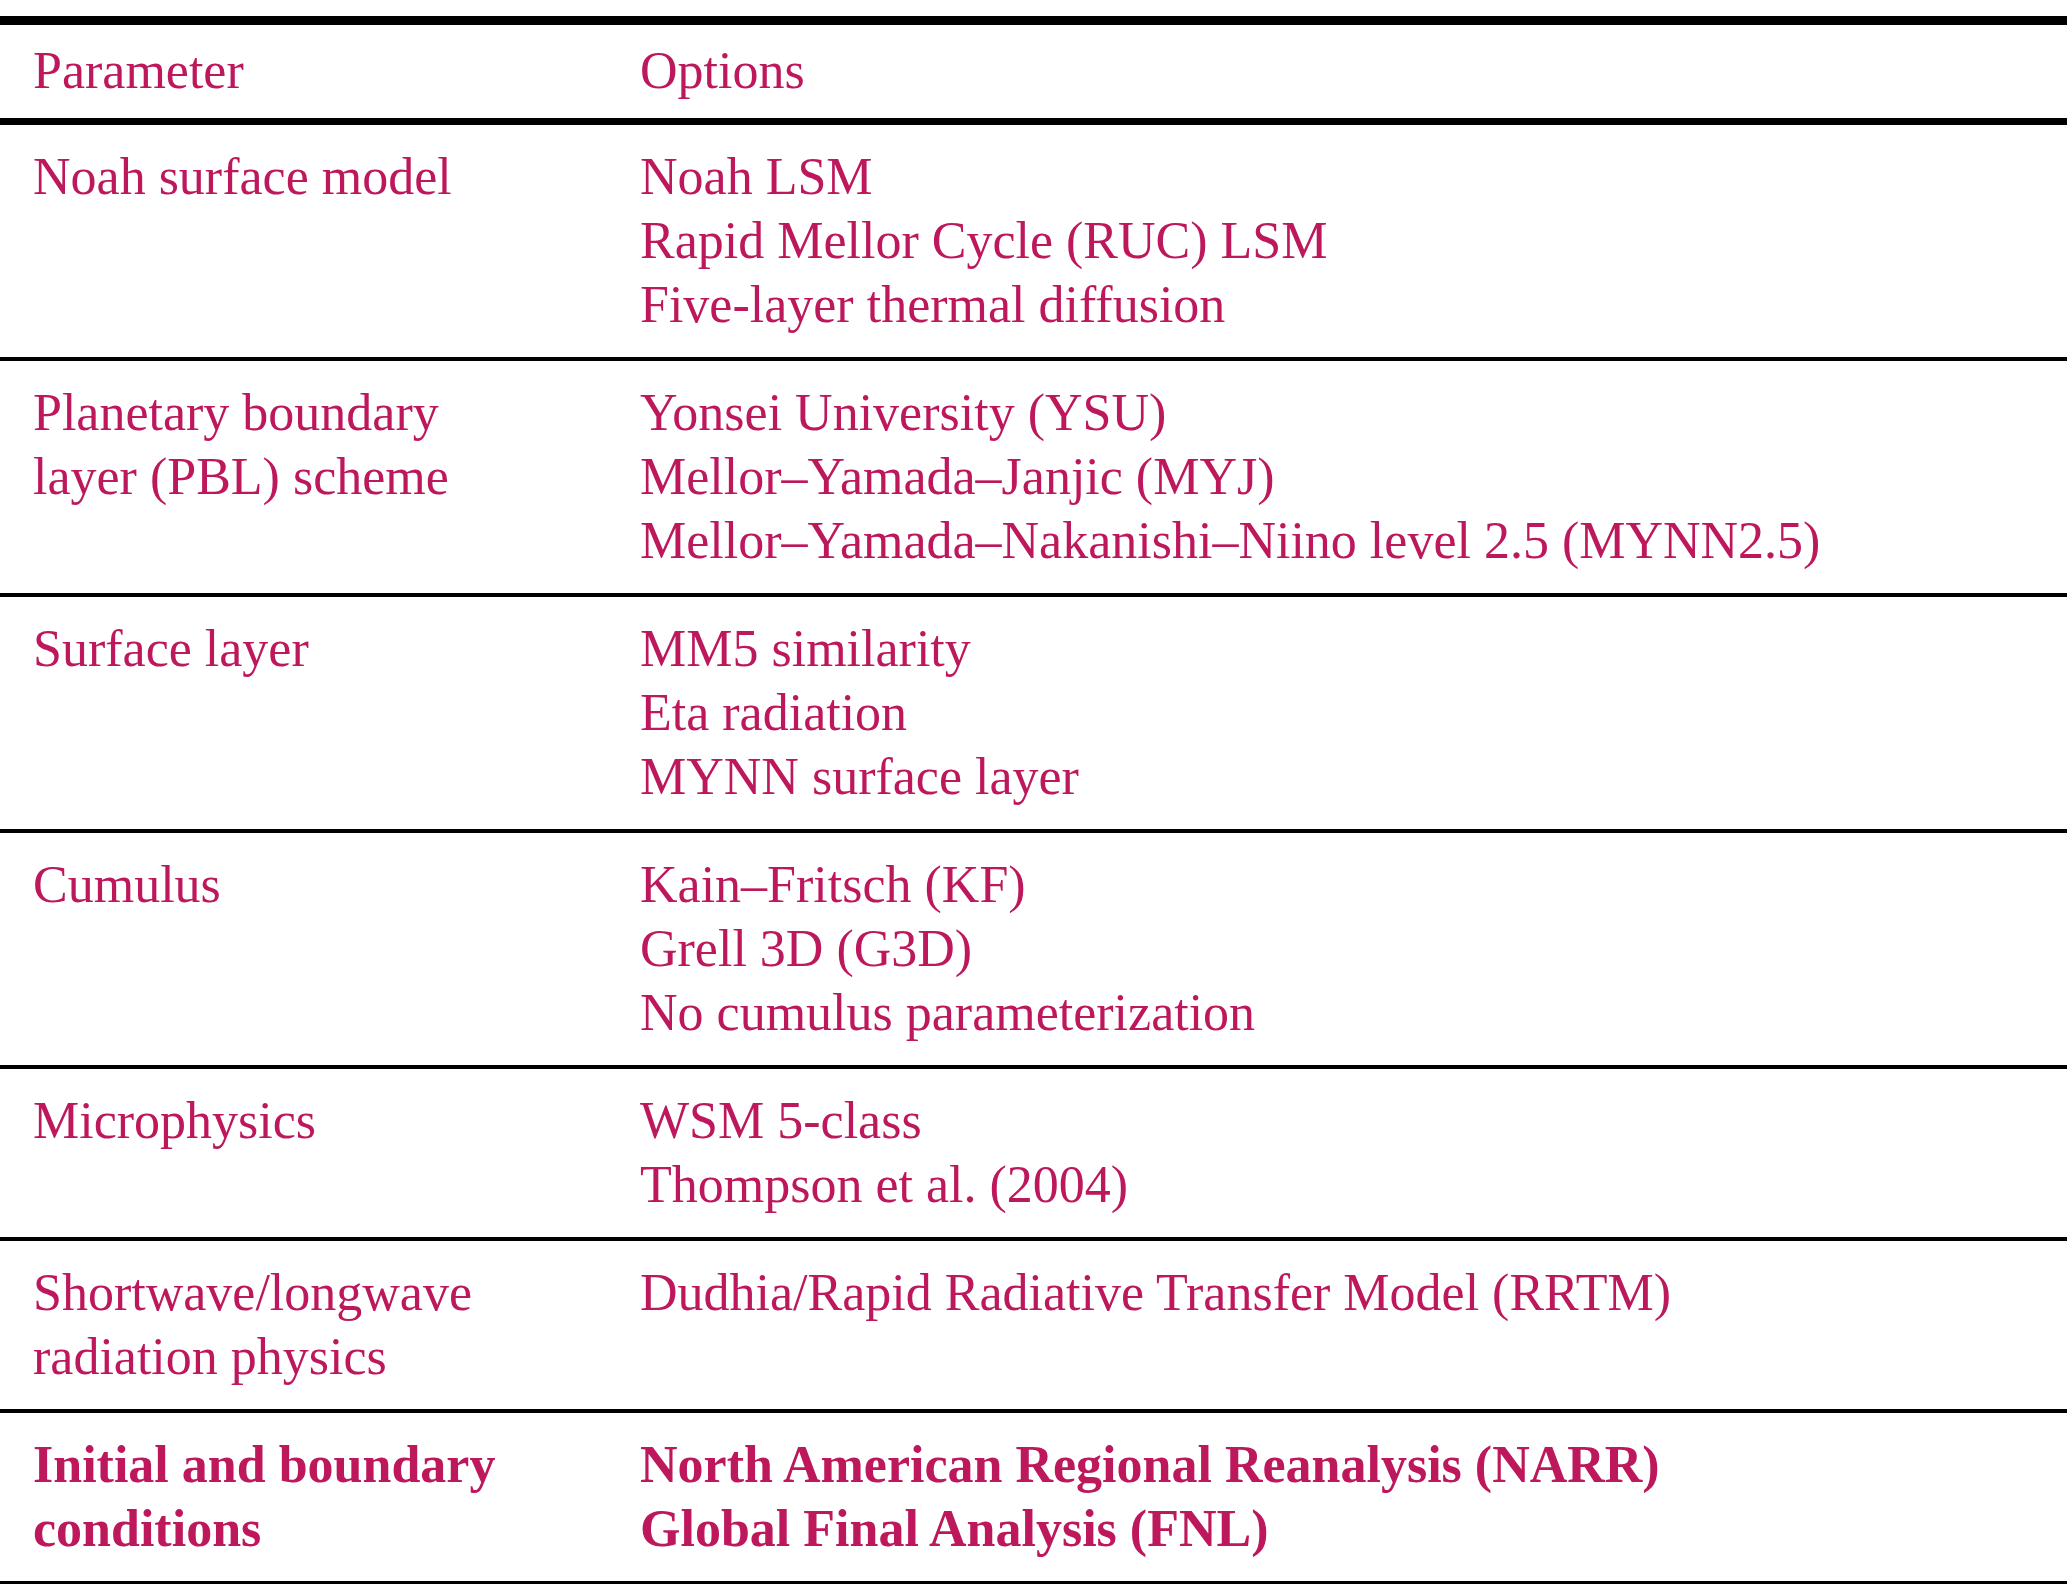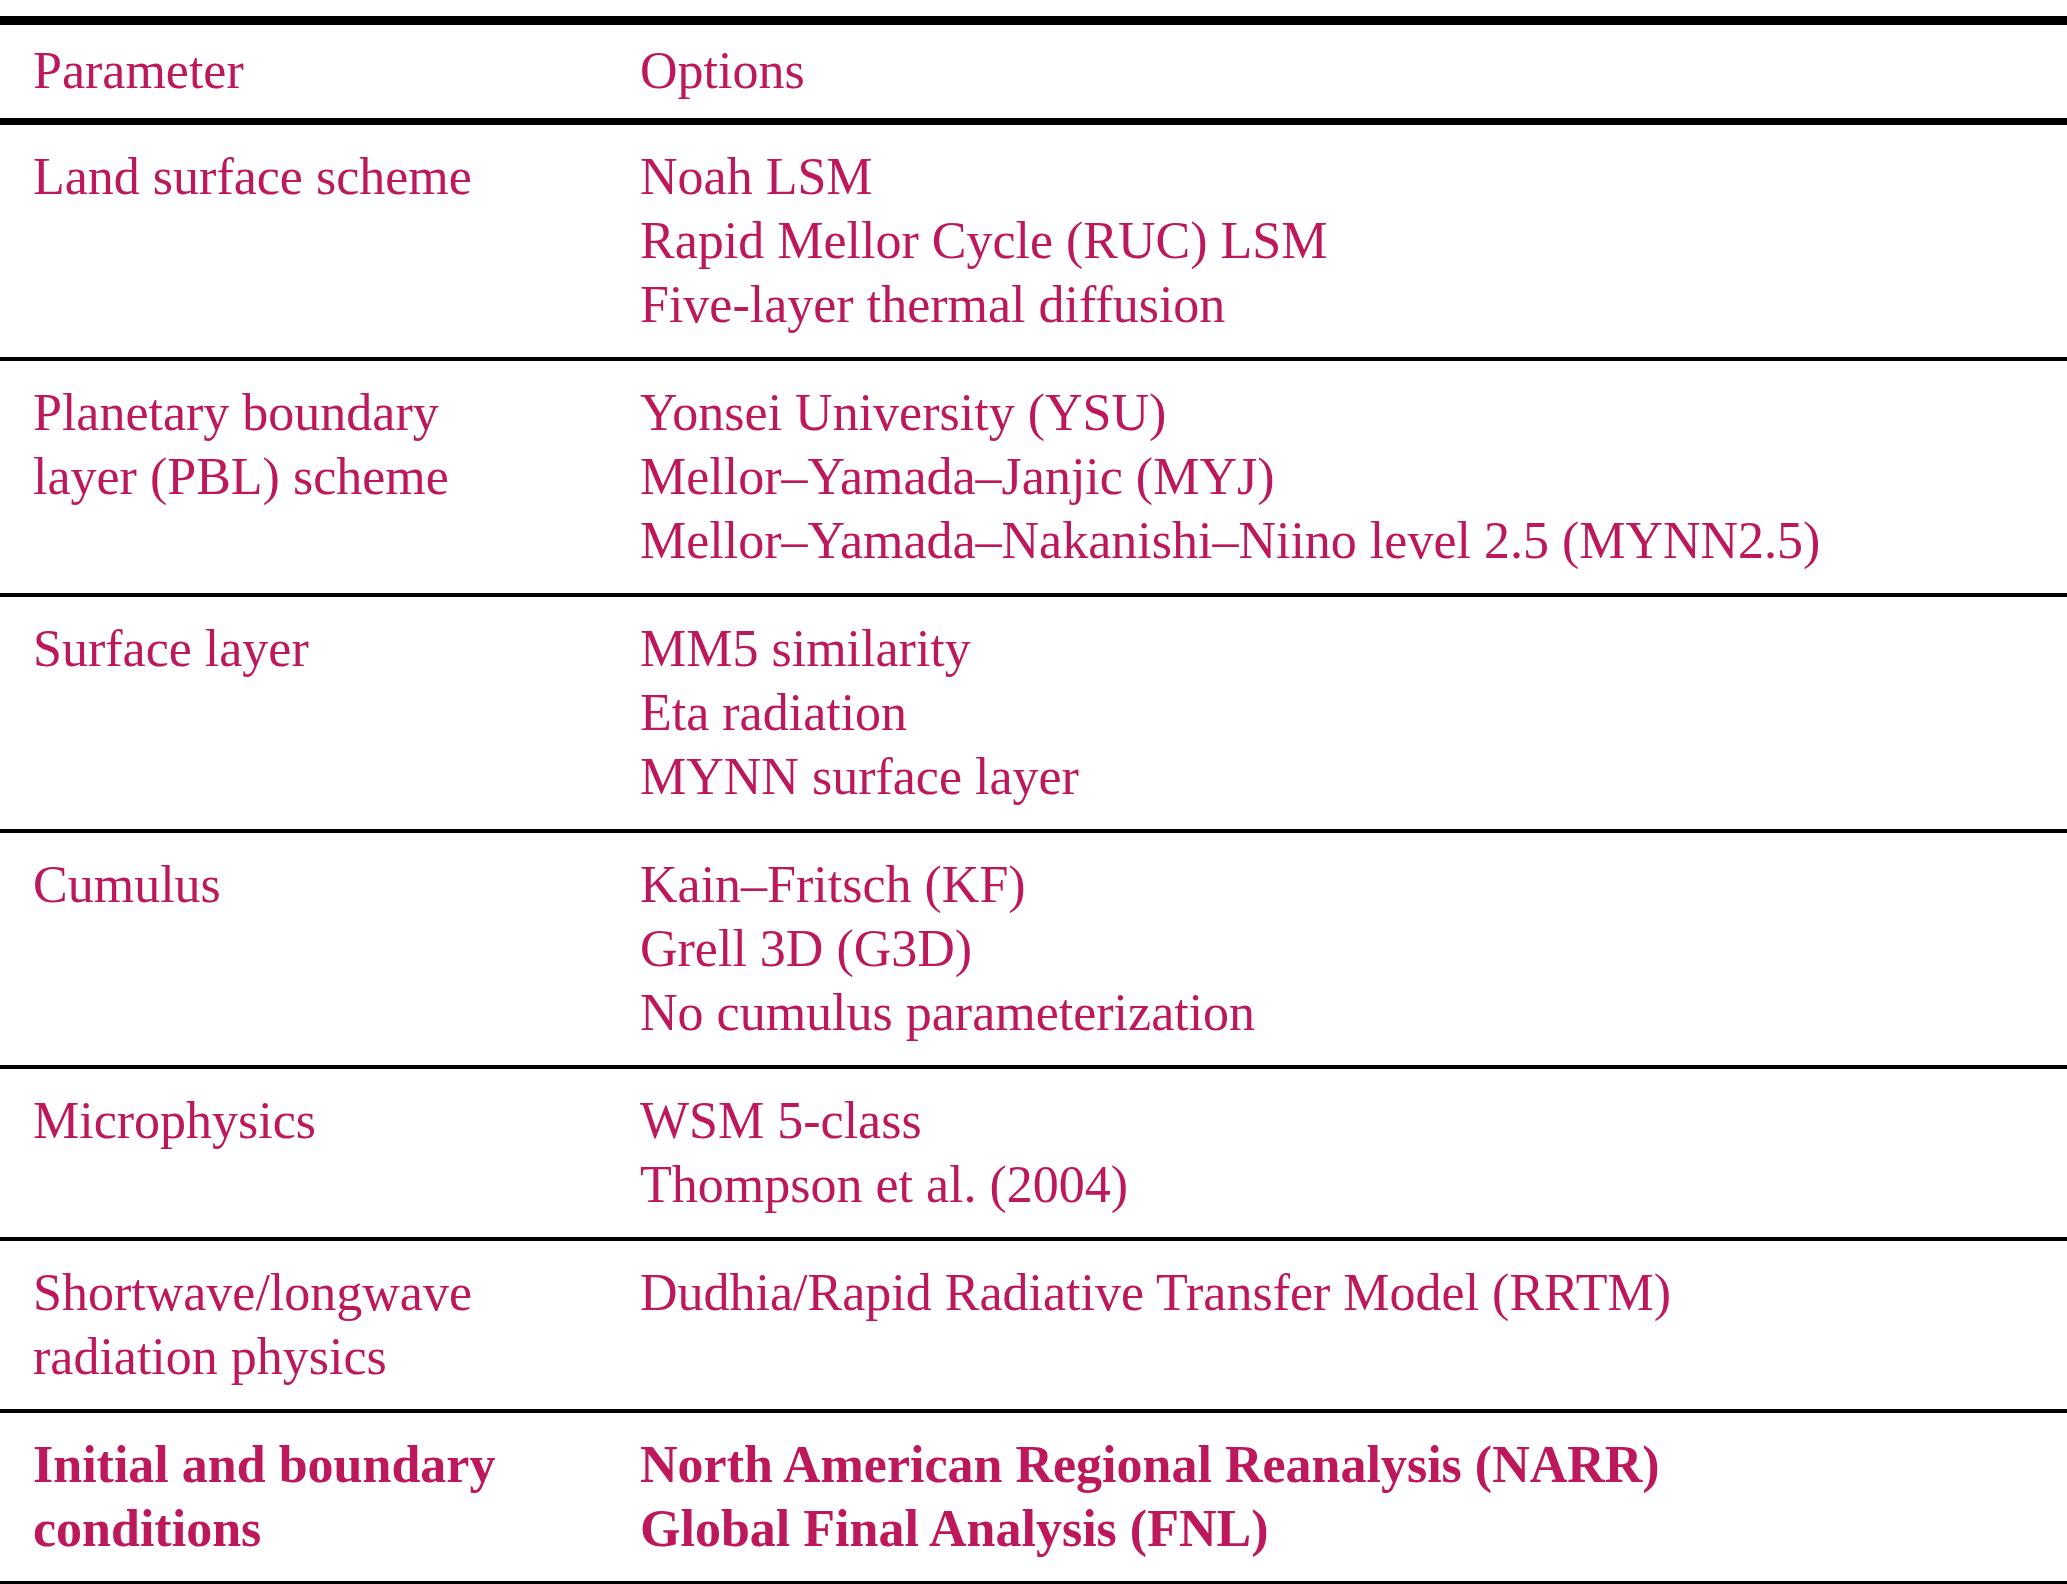--- a/index.html
+++ b/index.html
@@ -56,21 +56,21 @@
 <div class="page">
   <div class="table">
 
     <div class="row header-row">
       <div class="param-cell">Parameter</div>
       <div class="options-cell">Options</div>
     </div>
 
     <div class="row body-row">
       <div class="param-cell">
-        <div class="line">Land surface scheme</div>
+        <div class="line">Noah surface model</div>
       </div>
       <div class="options-cell">
         <div class="line">Noah LSM</div>
         <div class="line">Rapid Mellor Cycle (RUC) LSM</div>
         <div class="line">Five-layer thermal diffusion</div>
       </div>
     </div>
 
     <div class="row body-row">
       <div class="param-cell">

